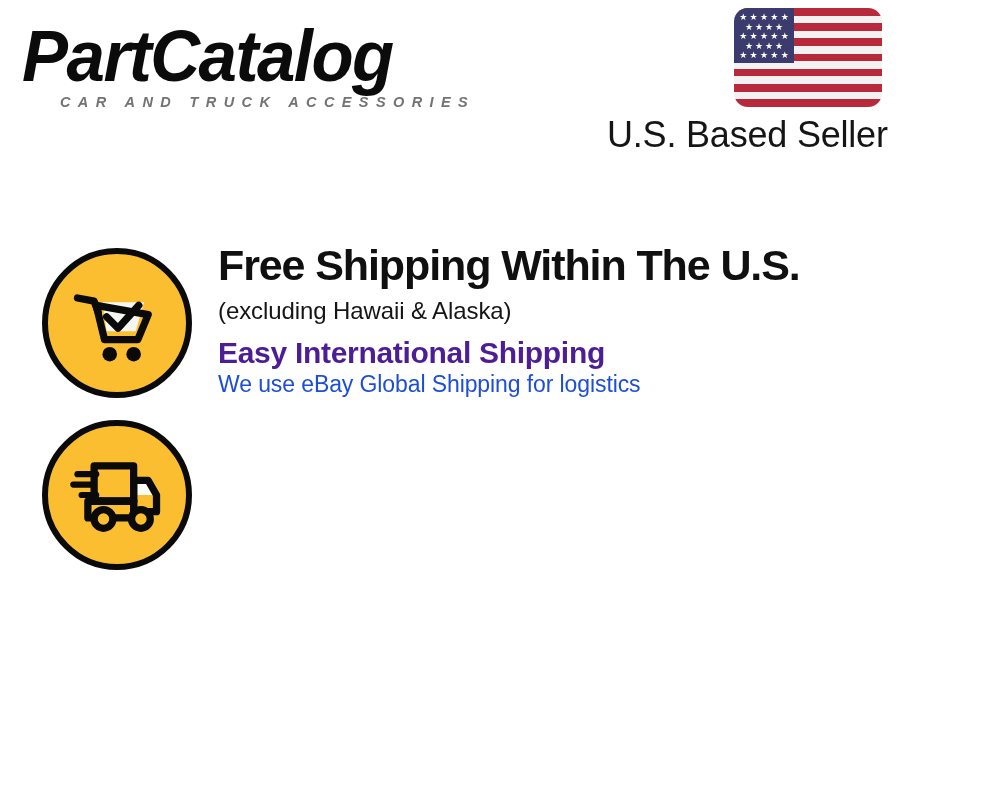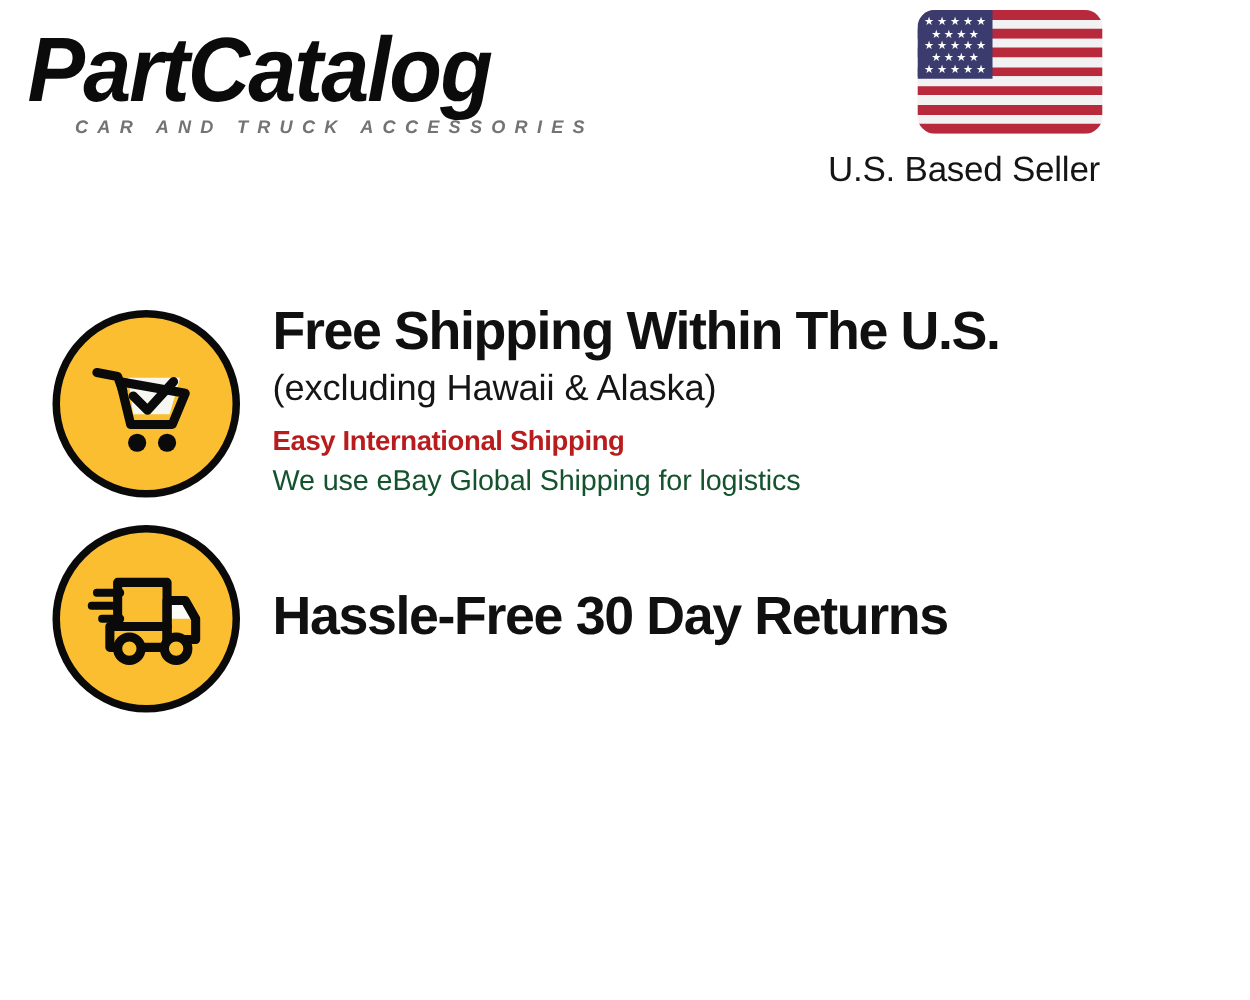--- a/index.html
+++ b/index.html
@@ -105,21 +105,21 @@
     color: #ffffff;
     font-size: 9px;
     line-height: 9px;
   }
   .seller-text {
     display: block;
     margin-top: 7px;
     margin-right: 2px;
     font-family: "Liberation Sans", sans-serif;
     font-weight: 400;
-    font-size: 28px;
+    font-size: 36px;
     line-height: 34px;
     color: #151515;
     letter-spacing: -0.2px;
     white-space: nowrap;
   }
 
   
   .features {
     position: absolute;
     top: 238px;
@@ -164,44 +164,44 @@
     font-weight: 700;
     font-size: 43px;
     line-height: 50px;
     letter-spacing: -1.1px;
     color: #101010;
     white-space: nowrap;
   }
   .feature-sub {
     font-family: "Liberation Sans", sans-serif;
     font-weight: 400;
-    font-size: 29px;
+    font-size: 24px;
     line-height: 32px;
     letter-spacing: -0.1px;
     color: #151515;
     margin-top: 5px;
     white-space: nowrap;
   }
   .feature-sub-strong {
     font-family: "Liberation Sans", sans-serif;
     font-weight: 700;
-    font-size: 22px;
+    font-size: 30px;
     line-height: 30px;
     letter-spacing: -0.3px;
-    color: #b91c1c;
+    color: #4c1d95;
     margin-top: 11px;
     white-space: nowrap;
   }
   .feature-sub-note {
     font-family: "Liberation Sans", sans-serif;
     font-weight: 400;
     font-size: 23px;
     line-height: 30px;
     letter-spacing: -0.1px;
-    color: #14532d;
+    color: #1d4ed8;
     margin-top: 1px;
     white-space: nowrap;
   }
 
   
   .feature-row.centered .feature-text {
     padding-top: 58px;
   }
 </style>
 </head>
@@ -300,19 +300,16 @@
         <path d="M66 36 H80 L88 50 V66 H66 Z" fill="none" stroke="#0a0a0a" stroke-width="7" stroke-linejoin="round"></path>
         <path d="M28 56 H66" fill="none" stroke="#0a0a0a" stroke-width="7" stroke-linecap="round"></path>
         <path d="M22 56 H66 V72 H22 Z" fill="none" stroke="#0a0a0a" stroke-width="7" stroke-linejoin="round"></path>
         <path d="M12 30 H30" stroke="#0a0a0a" stroke-width="6" stroke-linecap="round"></path>
         <path d="M8 40 H26" stroke="#0a0a0a" stroke-width="6" stroke-linecap="round"></path>
         <path d="M16 50 H30" stroke="#0a0a0a" stroke-width="6" stroke-linecap="round"></path>
         <circle cx="37" cy="73" r="9" fill="#fabe30" stroke="#0a0a0a" stroke-width="7"></circle>
         <circle cx="73" cy="73" r="9" fill="#fabe30" stroke="#0a0a0a" stroke-width="7"></circle>
       </svg>
     </div>
-    <div class="feature-text">
-      <div class="feature-title">Hassle-Free 30 Day Returns</div>
-    </div>
   </div>
 
 
 </div>
 
 </body></html>

